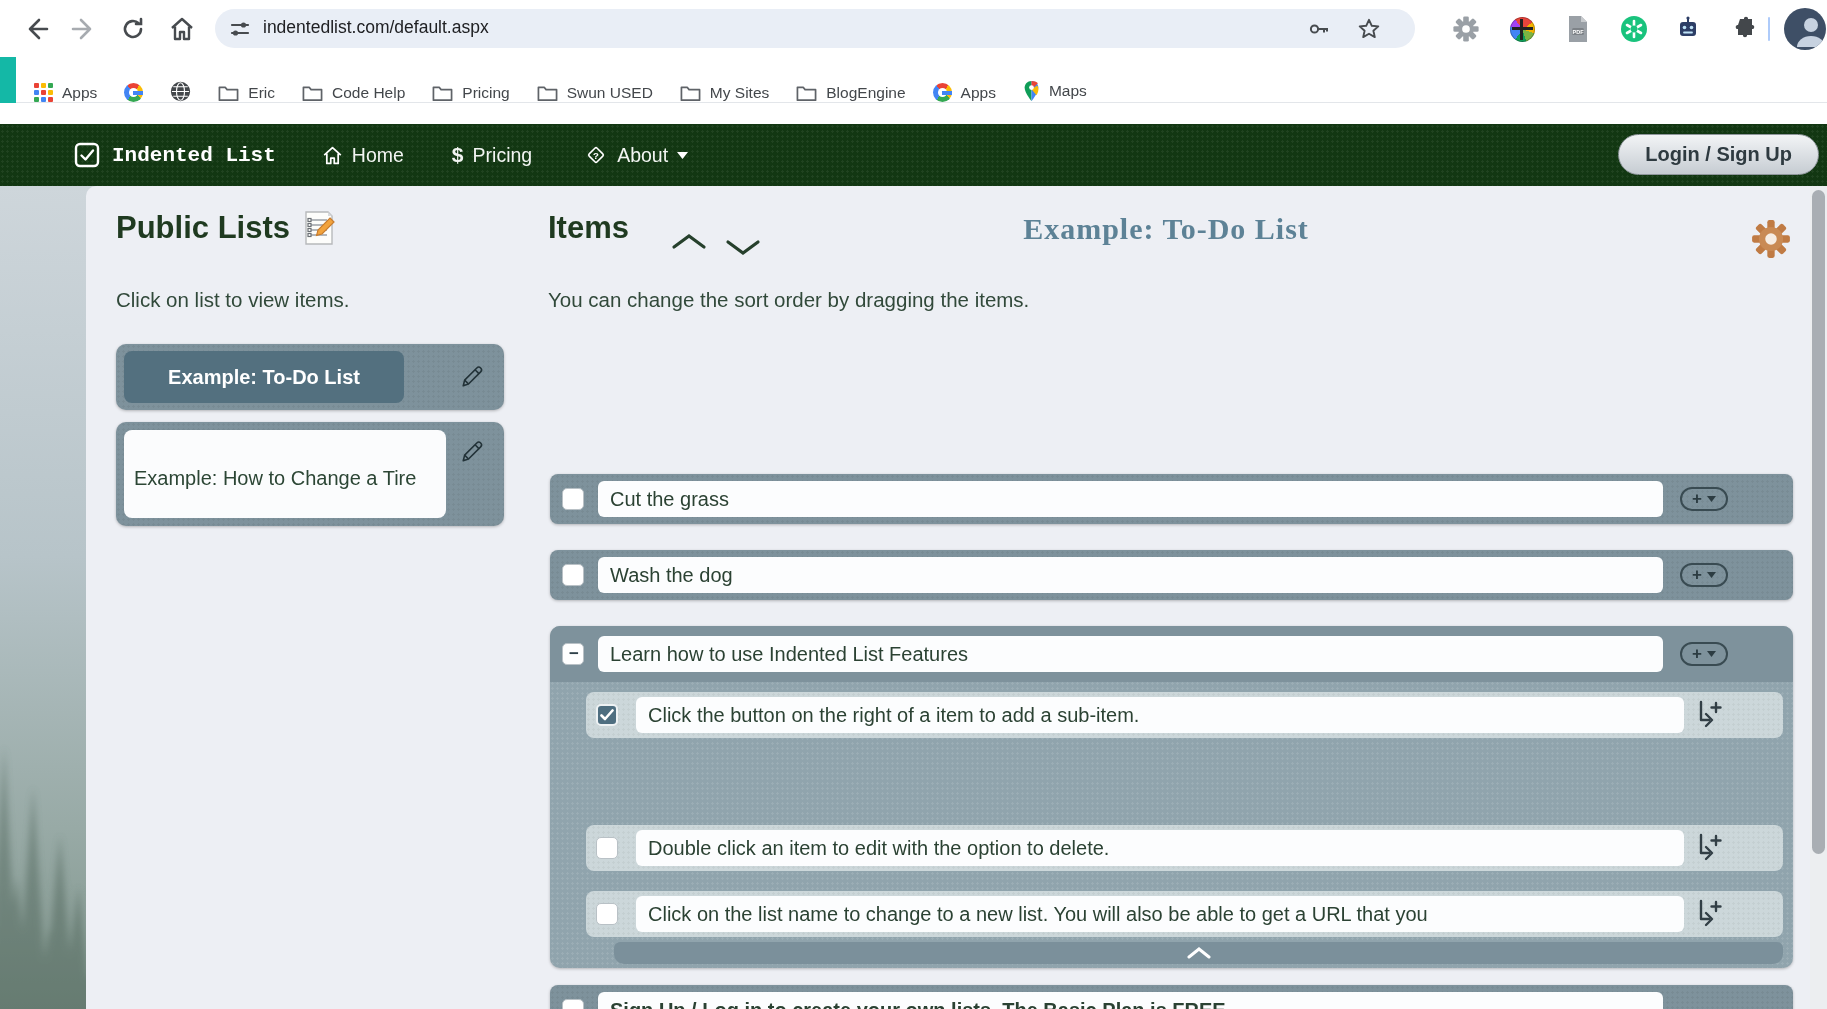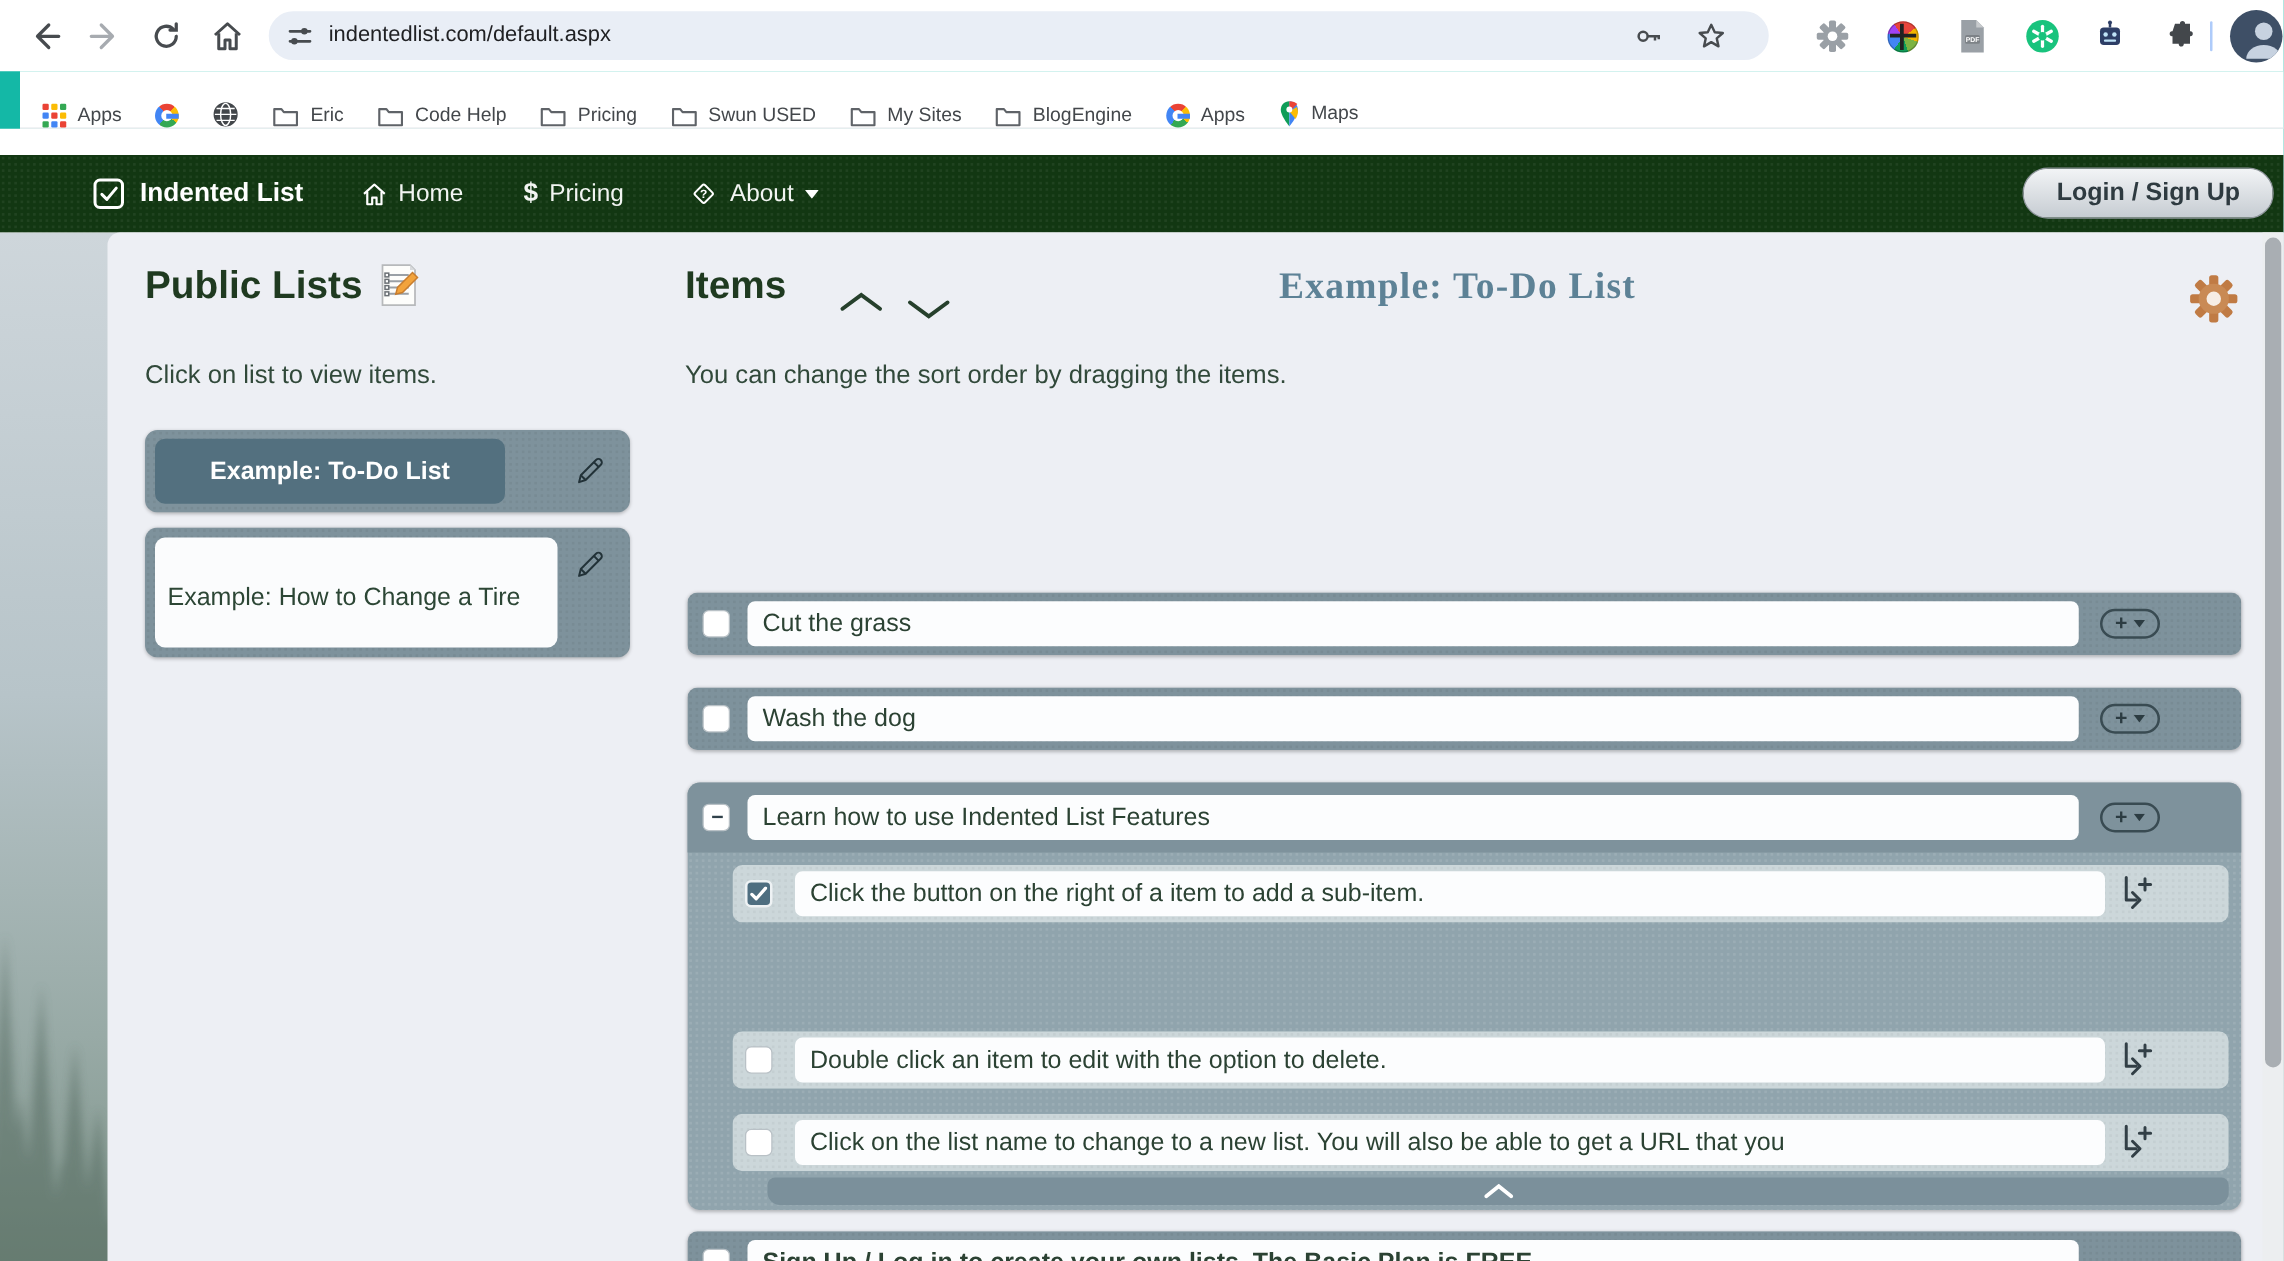--- a/index.html
+++ b/index.html
@@ -32,21 +32,21 @@
   .gg{position:relative;width:19px;height:19px;border-radius:50%;
       background:conic-gradient(from -40deg,#ea4335 0 22%,#fbbc05 22% 46%,#34a853 46% 72%,#4285f4 72% 100%);}
   .gg:after{content:"";position:absolute;left:5px;top:5px;width:9px;height:9px;border-radius:50%;background:#fff;}
   .gg:before{content:"";position:absolute;left:9px;top:7.5px;width:10px;height:4px;background:#4285f4;z-index:1;}
 
   
   .site{position:absolute;left:0;top:103px;width:100%;height:906px;background:#fff;}
   .navbar{position:absolute;left:0;top:21px;width:100%;height:62px;background:#123712;
           background-image:radial-gradient(rgba(255,255,255,.06) 1px,transparent 1.2px);background-size:5px 5px;
           display:flex;align-items:center;color:#fff;}
-  .brand{display:flex;align-items:center;gap:12px;margin-left:74px;font-size:21px;font-weight:700;cursor:pointer;}
+  .brand{display:flex;align-items:center;gap:12px;margin-left:74px;font-size:21px;font-weight:700;cursor:pointer;font-family:Liberation Mono, monospace;}
   .nav-item{display:flex;align-items:center;gap:9px;font-size:19.5px;color:#f2f5f2;background:none;border:none;
             font-family:inherit;cursor:pointer;padding:0;}
   .login-btn{position:absolute;right:8px;top:10px;height:41px;padding:0 26px;border-radius:21px;
              background:linear-gradient(#f2f4f6,#c6ccd2);border:1px solid #8f969c;color:#2e3a40;
              font-size:20px;font-weight:600;font-family:inherit;cursor:pointer;}
 
   .page{position:absolute;left:0;top:83px;width:100%;height:823px;padding-left:44px;}
   .bg-photo{position:absolute;left:0;top:0;width:100%;height:100%;}
   .card{position:absolute;left:86px;top:0;right:17px;bottom:0;background:#edeff4;border-radius:10px 10px 0 0;overflow:hidden;}
 

